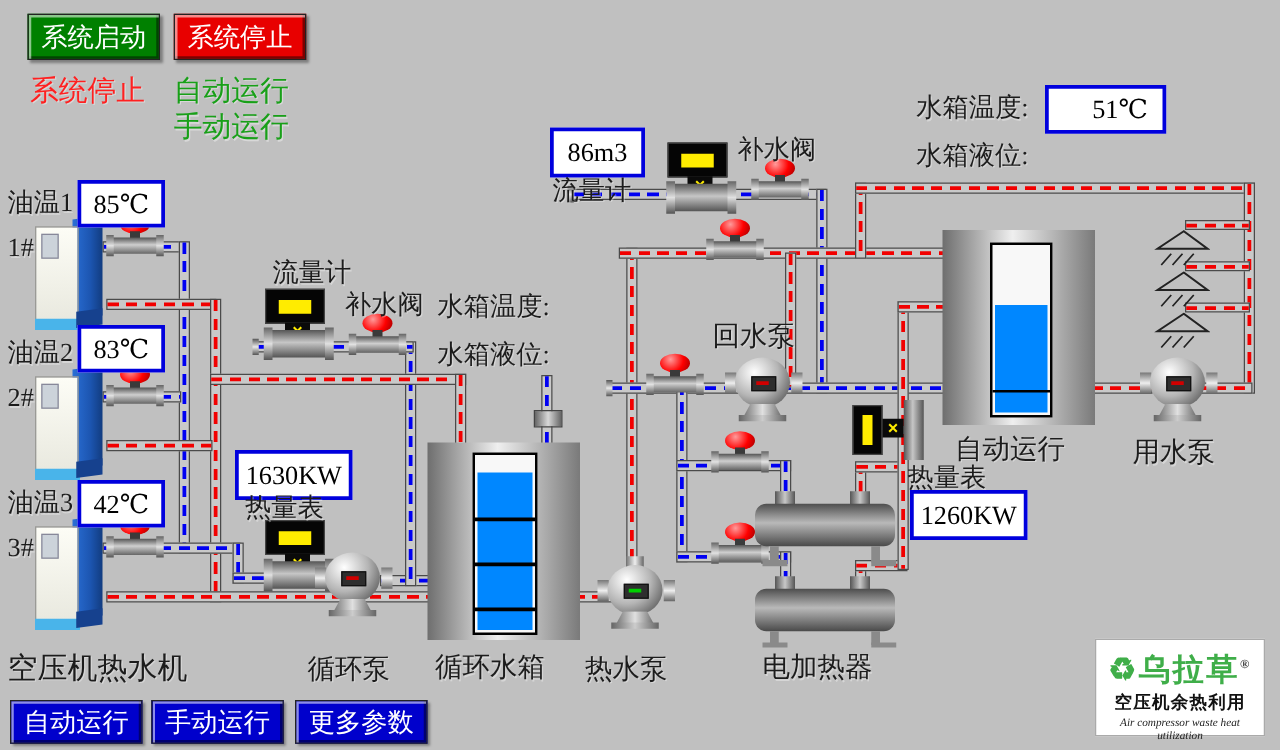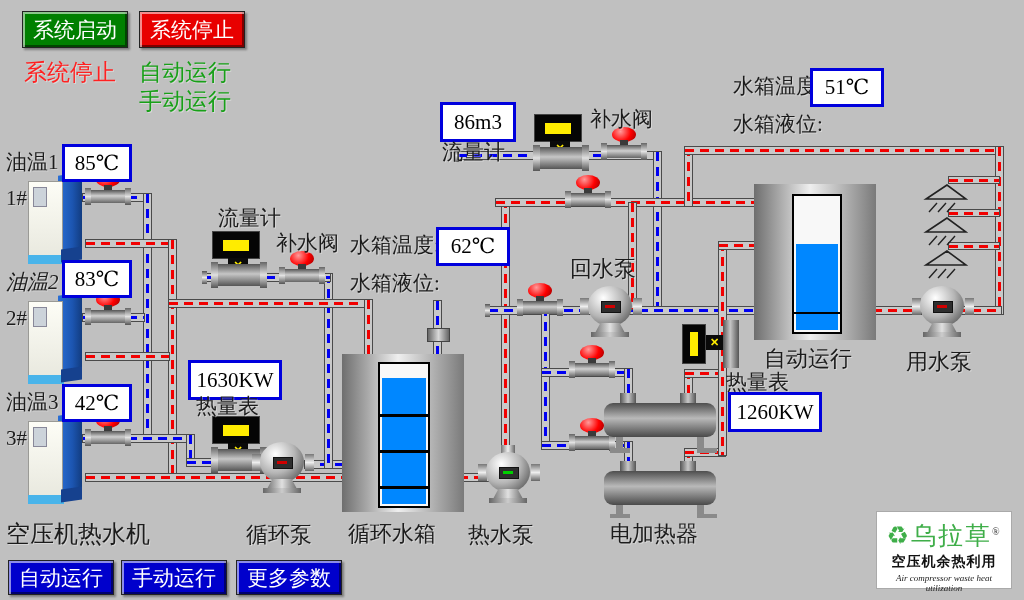--- a/index.html
+++ b/index.html
@@ -84,21 +84,21 @@
   .machine{position:absolute;width:56px;height:92px;z-index:2;}
   .mside{position:absolute;left:30px;top:0;width:24px;height:80px;transform:skewY(-8deg);
         background:linear-gradient(90deg,#2a6fd6,#1c55b0 60%,#123c80);}
   .mfront{position:absolute;left:0;top:7px;width:33px;height:74px;border:1px solid #9a9a96;
         background:linear-gradient(180deg,#fdfdf6,#e9e9df);}
   .mwin{position:absolute;left:4px;top:5px;width:12px;height:18px;background:#ccd3da;border:1px solid #889;}
   .mbasef{position:absolute;left:0;top:81px;width:36px;height:9px;background:#49b4ea;}
   .mbases{position:absolute;left:33px;top:74px;width:21px;height:13px;transform:skewY(-8deg);background:#16418e;}
   
   .logo{position:absolute;background:#fff;border:1px solid #aaa;z-index:6;text-align:center;color:#111;}
-  .logo .r1{margin-top:7px;font-size:25px;font-weight:normal;color:#3fae49;letter-spacing:2px;}
+  .logo .r1{margin-top:7px;font-size:25px;font-weight:bold;color:#3fae49;letter-spacing:2px;}
   .logo .r1 sup{font-size:10px;color:#333;}
   .logo .r2{font-size:14px;font-weight:bold;letter-spacing:1px;margin-top:1px;}
   .logo .r3{font-size:9px;font-style:italic;margin-top:2px;color:#222;}
   .shower{z-index:3;}
 </style>
 </head>
 <body>
 
 <div id="screen">
 
@@ -340,43 +340,42 @@
     <path d="M7 28 L15 19 M16 28 L24 19 M25 28 L33 19" stroke="#222" stroke-width="1.4" fill="none"></path>
   </svg>
   <svg class="abs shower" style="left:922px;top:250px;" width="46" height="30" viewBox="0 0 46 30">
     <path d="M25 1 L4 15 H44 Z" fill="none" stroke="#222" stroke-width="1.6"></path>
     <path d="M7 28 L15 19 M16 28 L24 19 M25 28 L33 19" stroke="#222" stroke-width="1.4" fill="none"></path>
   </svg>
 
   <div class="lbl" style="left:6px;top:148px;">油温1</div>
   <div class="vbox" style="left:62px;top:144px;width:64px;height:32px;">85℃</div>
   <div class="lbl" style="left:6px;top:186px;">1#</div>
-  <div class="lbl" style="left:6px;top:268px;font-style:italic;">油温2</div>
+  <div class="lbl" style="left:6px;top:268px;">油温2</div>
   <div class="vbox" style="left:62px;top:260px;width:64px;height:32px;">83℃</div>
   <div class="lbl" style="left:6px;top:306px;">2#</div>
   <div class="lbl" style="left:6px;top:388px;">油温3</div>
   <div class="vbox" style="left:62px;top:384px;width:64px;height:32px;">42℃</div>
   <div class="lbl" style="left:6px;top:426px;">3#</div>
 
   <div class="lbl" style="left:218px;top:204px;">流量计</div>
   <div class="vbox" style="left:440px;top:102px;width:70px;height:34px;">86m3</div>
   <div class="lbl" style="left:442px;top:138px;">流量计</div>
   <div class="vbox" style="left:188px;top:360px;width:88px;height:34px;">1630KW</div>
   <div class="lbl" style="left:196px;top:392px;">热量表</div>
   <div class="lbl" style="left:726px;top:368px;">热量表</div>
   <div class="vbox" style="left:728px;top:392px;width:88px;height:34px;">1260KW</div>
   <div class="lbl" style="left:276px;top:229px;">补水阀</div>
   <div class="lbl" style="left:590px;top:105px;">补水阀</div>
 
   <div class="lbl" style="left:350px;top:231px;">水箱温度:</div>
-  <div class="vbox" style="left:436px;top:227px;width:68px;height:33px;">62℃</div>
   <div class="lbl" style="left:350px;top:269px;">水箱液位:</div>
 
   <div class="lbl" style="left:733px;top:72px;">水箱温度:</div>
-  <div class="vbox" style="left:810px;top:68px;width:68px;height:33px;">51℃</div>
+  <div class="vbox" style="left:836px;top:68px;width:68px;height:33px;padding-left:23px;">51℃</div>
   <div class="lbl" style="left:733px;top:110px;">水箱液位:</div>
 
   <div class="lbl" style="left:570px;top:254px;font-size:22px;">回水泵</div>
   <div class="lbl" style="left:764px;top:344px;font-size:22px;">自动运行</div>
   <div class="lbl" style="left:906px;top:347px;font-size:22px;">用水泵</div>
   <div class="lbl big" style="left:6px;top:518px;">空压机热水机</div>
   <div class="lbl" style="left:246px;top:520px;font-size:22px;">循环泵</div>
   <div class="lbl" style="left:348px;top:519px;font-size:22px;">循环水箱</div>
   <div class="lbl" style="left:468px;top:520px;font-size:22px;">热水泵</div>
   <div class="lbl" style="left:610px;top:519px;font-size:22px;">电加热器</div>

